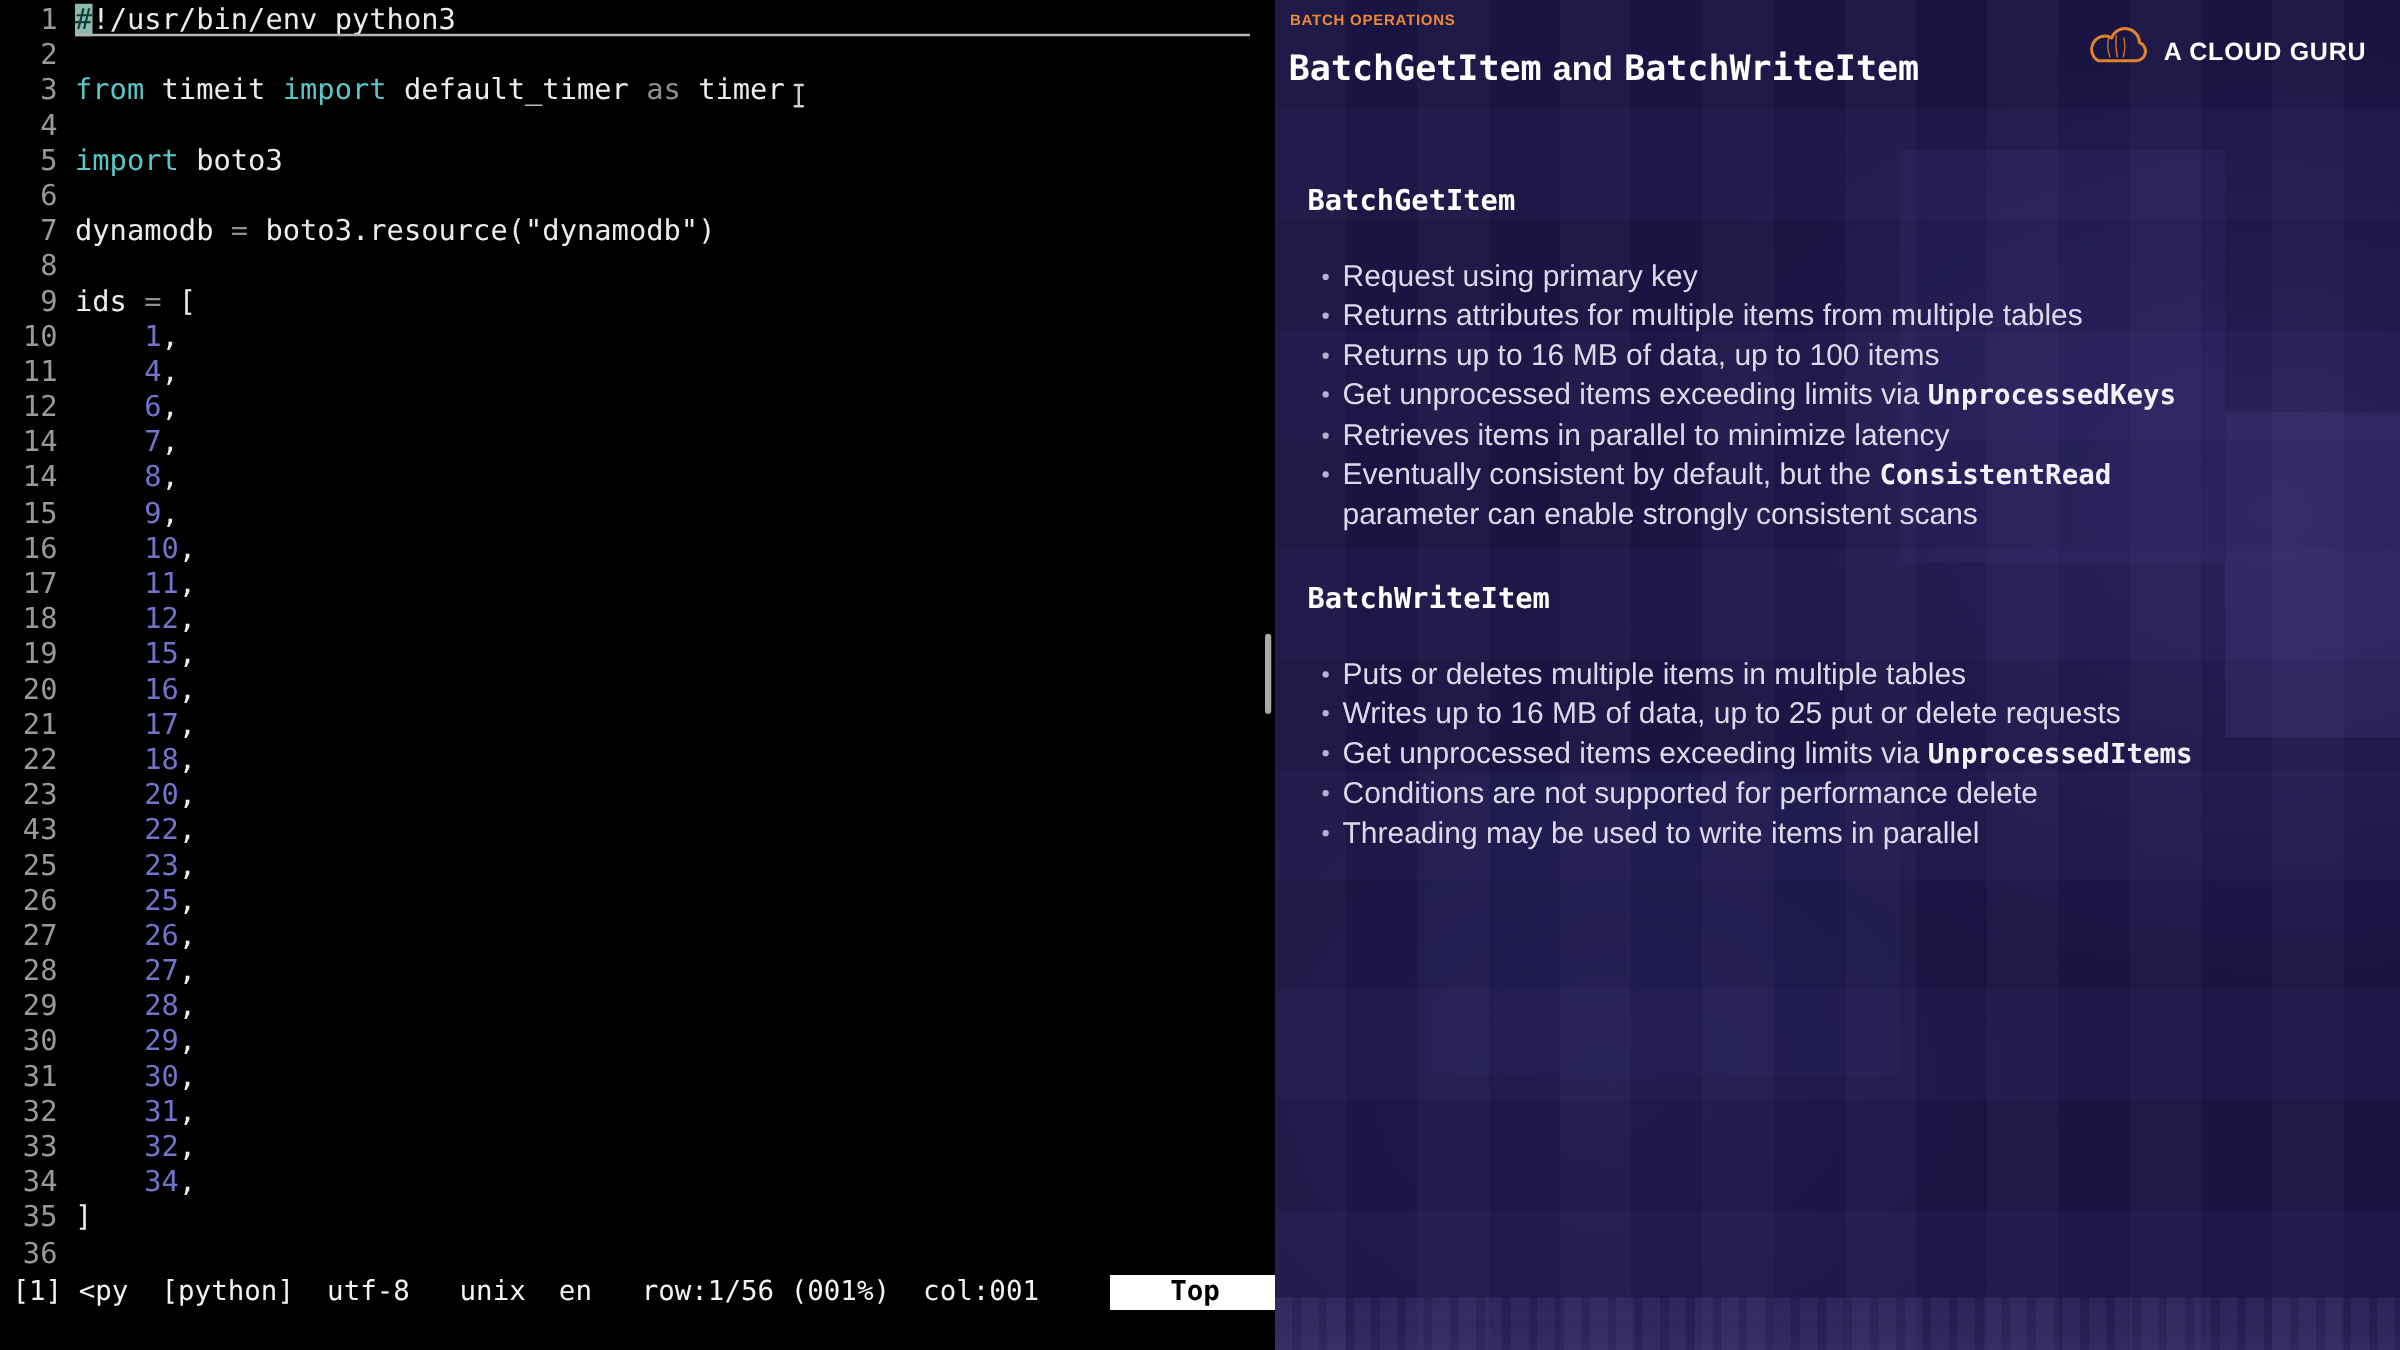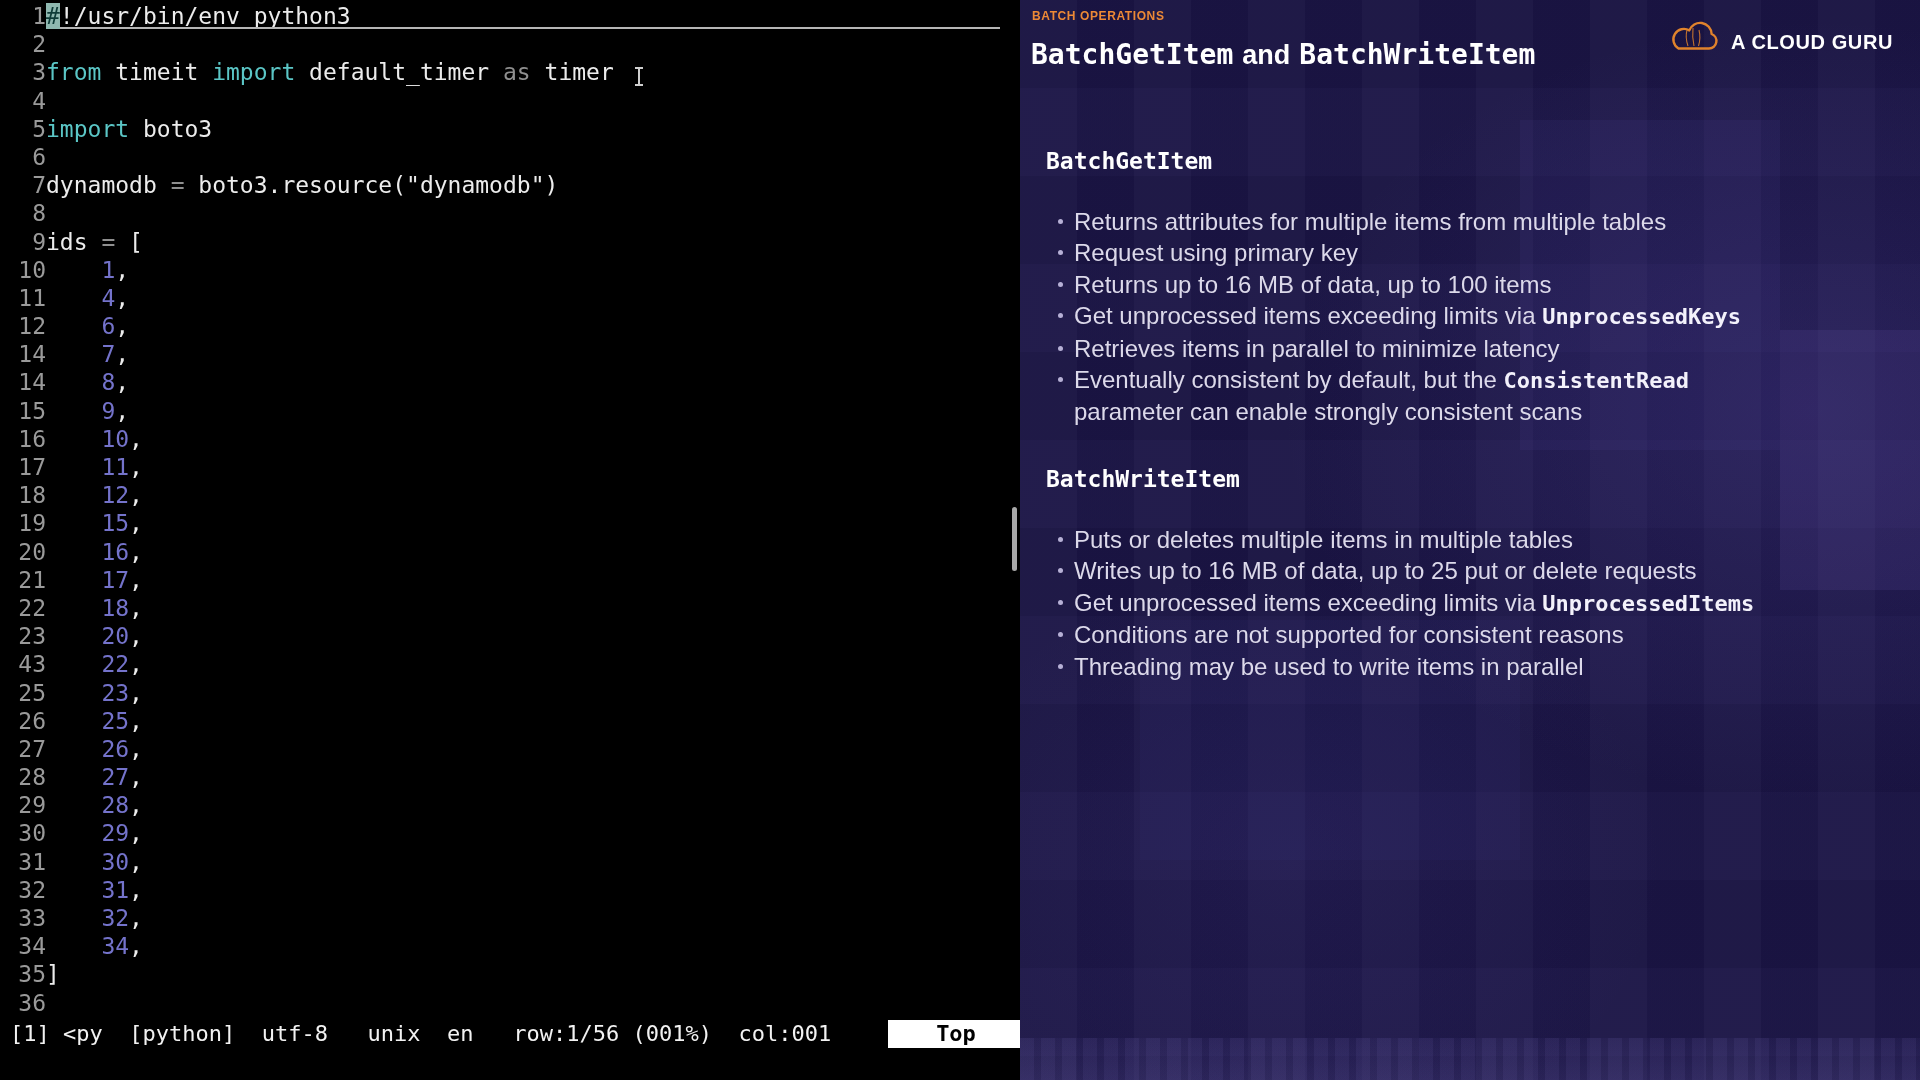--- a/index.html
+++ b/index.html
@@ -8,21 +8,21 @@
 
   
   .editor {
     position:absolute; left:0; top:0; width:1020px; height:1080px;
     background:#000; font-family:"DejaVu Sans Mono", monospace;
     font-size:23px; color:#ececec;
   }
   .code-area { position:absolute; left:0; top:2px; width:1020px; }
   .code-line { display:flex; height:28.2px; line-height:28.2px; white-space:pre; position:relative; }
   .gut { width:46px; text-align:right; color:#9a9a9a; flex:0 0 46px; }
-  .code-text { white-space:pre;text-align:center; }
+  .code-text { margin-left:14px; white-space:pre;text-align:center; }
   .tk-w { color:#ececec; }
   .tk-kw { color:#5bc6c6; }
   .tk-g { color:#8f8f8f; }
   .tk-n { color:#7473cb; }
   .tk-cursor { background:#8fb8b0; color:#0e3c38; }
   .cursor-underline { position:absolute; left:60px; width:940px; bottom:1px; height:0;
     border-bottom:2px solid #b5b5b5; }
 
   .scrollbar-thumb { position:absolute; left:1012px; top:507px; width:5px; height:64px;
     background:#a9a9a9; border-radius:3px; }
@@ -144,25 +144,25 @@
       <path d="M11.5 32.5 h30.5 a7.5 7.5 0 0 0 2.6-14.5 a11.5 11.5 0 0 0 -22.3-3.6 a9.5 9.5 0 0 0 -10.8 18.1 Z" fill="none" stroke="#E0832C" stroke-width="2.4" stroke-linejoin="round"></path>
       <path d="M20 14 q-2 7 1 16 M26 12 q-1 9 1 18 M32 14 q2 8 -0.5 16" fill="none" stroke="#E0832C" stroke-width="1.1" opacity="0.85"></path>
     </svg>
     <span class="logo-text">A CLOUD GURU</span>
   </div>
 
   <div class="section-heading h1">BatchGetItem</div>
   <div class="bullet-list l1" id="list-0">
       <div class="bullet">
         <span class="dot"></span>
+        <span><span>Request using primary key</span></span>
+      </div>
+      <div class="bullet">
+        <span class="dot"></span>
         <span><span>Returns attributes for multiple items from multiple tables</span></span>
-      </div>
-      <div class="bullet">
-        <span class="dot"></span>
-        <span><span>Request using primary key</span></span>
       </div>
       <div class="bullet">
         <span class="dot"></span>
         <span><span>Returns up to 16 MB of data, up to 100 items</span></span>
       </div>
       <div class="bullet">
         <span class="dot"></span>
         <span><span>Get unprocessed items exceeding limits via </span><span class="code">UnprocessedKeys</span></span>
       </div>
       <div class="bullet">
@@ -184,20 +184,20 @@
       <div class="bullet">
         <span class="dot"></span>
         <span><span>Writes up to 16 MB of data, up to 25 put or delete requests</span></span>
       </div>
       <div class="bullet">
         <span class="dot"></span>
         <span><span>Get unprocessed items exceeding limits via </span><span class="code">UnprocessedItems</span></span>
       </div>
       <div class="bullet">
         <span class="dot"></span>
-        <span><span>Conditions are not supported for consistent reasons</span></span>
+        <span><span>Conditions are not supported for performance delete</span></span>
       </div>
       <div class="bullet">
         <span class="dot"></span>
         <span><span>Threading may be used to write items in parallel</span></span>
       </div>
     </div>
 </div>
 
 </body></html>

